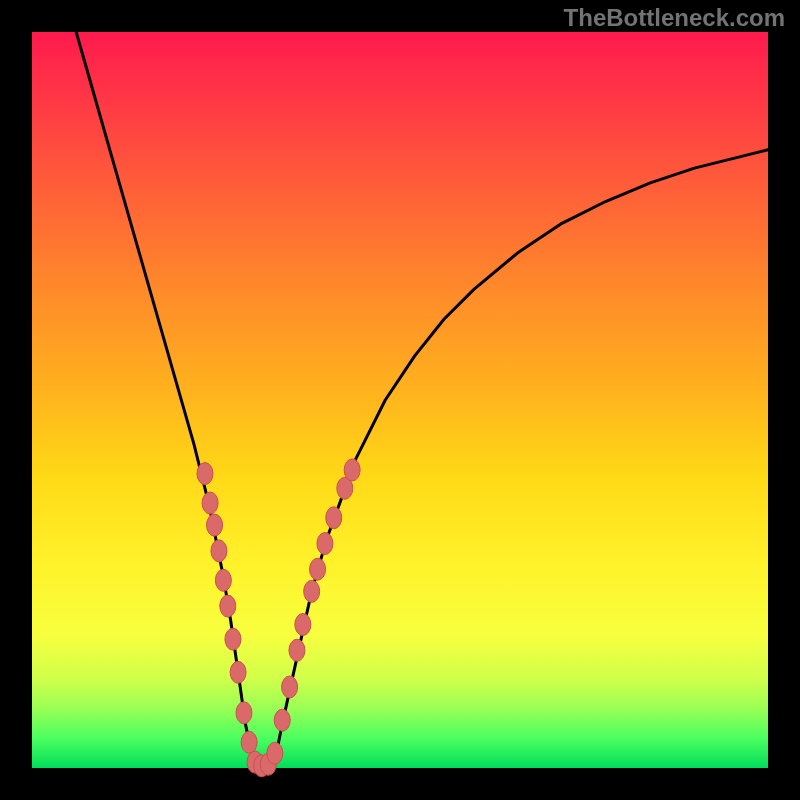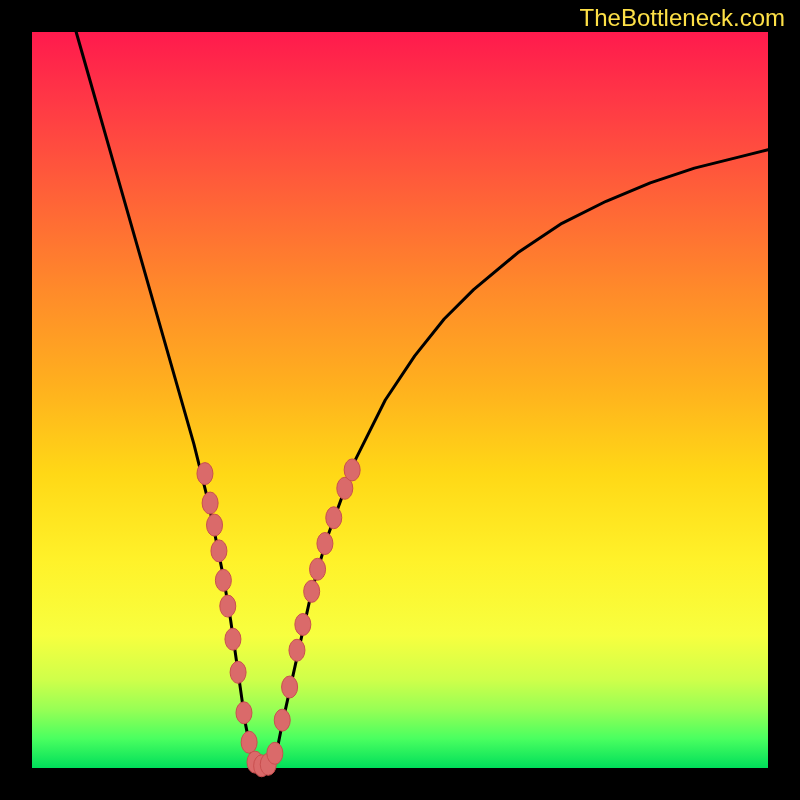--- a/index.html
+++ b/index.html
@@ -15,23 +15,23 @@
     left: 0;
     top: 0;
     width: 800px;
     height: 800px;
     background: #000;
   }
   .watermark {
     position: absolute;
     top: 4px;
     right: 15px;
-    color: #fde047;
+    color: #737373;
     font-size: 24px;
-    font-weight: 400;
+    font-weight: 700;
     letter-spacing: 0px;
     margin-left: 30px;
   }
   .plot {
     position: absolute;
     left: 32px;
     top: 32px;
     width: 736px;
     height: 736px;
     

